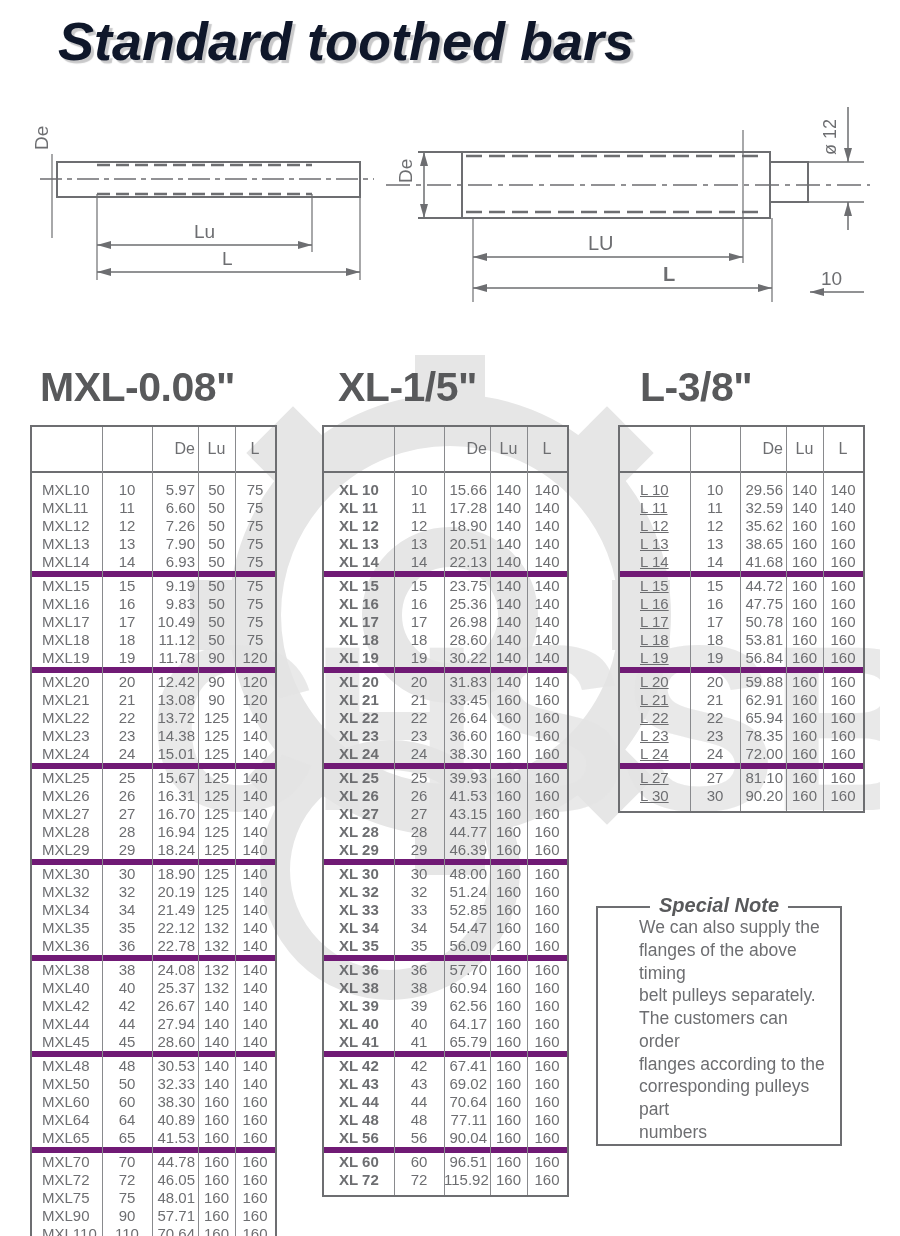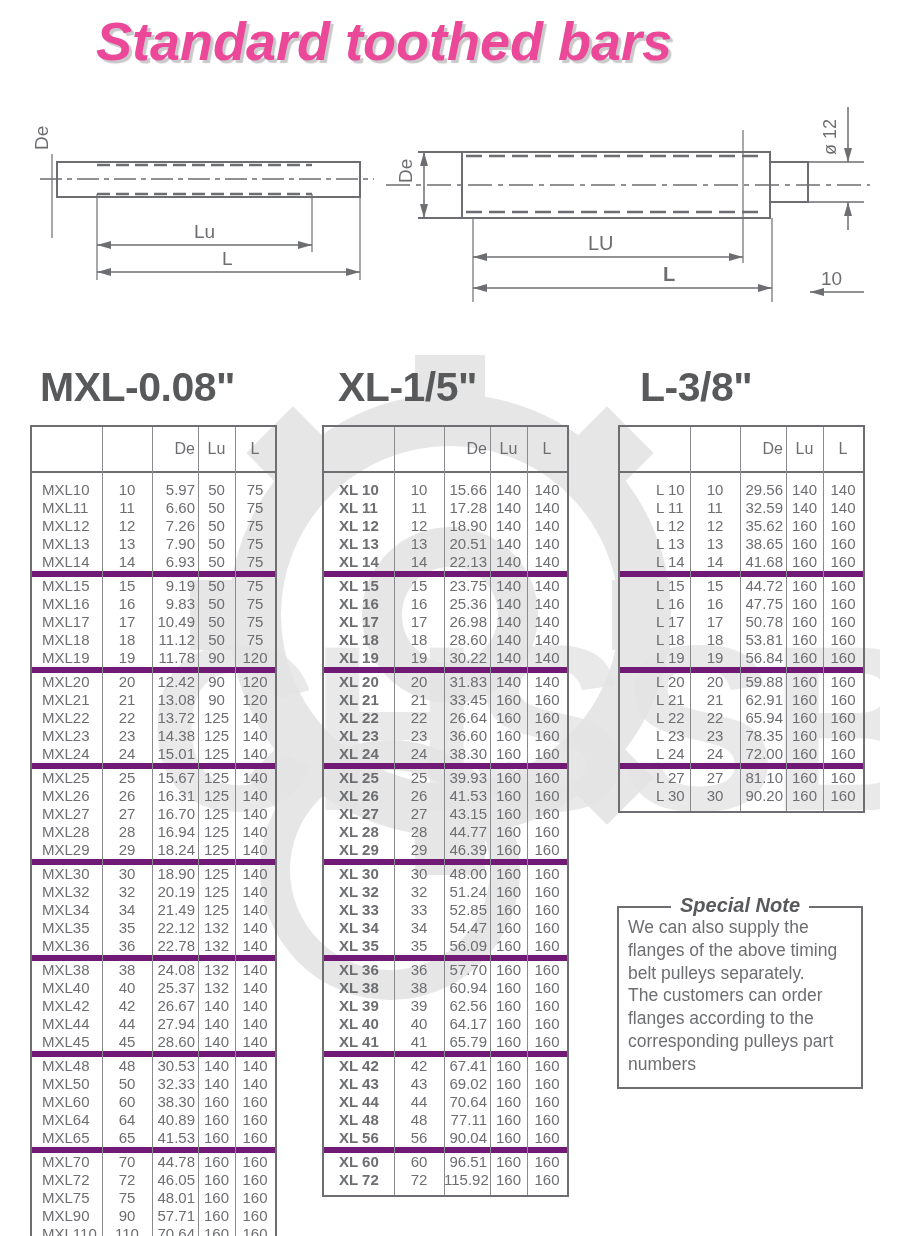--- a/index.html
+++ b/index.html
@@ -1,21 +1,21 @@
 <!DOCTYPE html>
 <html><head>
 <meta charset="utf-8">
 <style>
   html,body{margin:0;padding:0;background:#fff;}
   .page{position:relative;width:900px;height:1236px;background:#fff;overflow:hidden;
         font-family:"Liberation Sans",sans-serif;color:#6d6e71;}
   
   .main-title{position:absolute;left:58px;top:10px;font-size:54px;font-weight:bold;
-    font-style:italic;color:#ec4899;letter-spacing:0px;z-index:2;
-    text-shadow:3px 3px 1px rgba(120,120,122,0.40);white-space:nowrap;margin-left:38px;}
+    font-style:italic;color:#0f172a;letter-spacing:0px;z-index:2;
+    text-shadow:3px 3px 1px rgba(120,120,122,0.40);white-space:nowrap;}
   
   .watermark{position:absolute;left:140px;top:325px;z-index:0;}
   
   .drawing{position:absolute;z-index:2;}
   .drawing text{fill:#6d6e71;font-family:"Liberation Sans",sans-serif;}
   .drawing line,.drawing rect{stroke:#6d6e71;}
   
   .sec-heading{position:absolute;top:364px;font-size:41px;font-weight:bold;color:#58595b;
     z-index:2;letter-spacing:-0.5px;white-space:nowrap;}
   
@@ -26,28 +26,28 @@
   .tbody{padding:8px 0 6px 0;}
   .tgroup + .tgroup{border-top:6px solid #701a75;}
   .trow{display:flex;height:18px;align-items:center;}
   .tcell{font-size:15px;line-height:18px;color:#6d6e71;box-sizing:border-box;}
   .c0{width:70px;text-align:left;padding-left:10px;}
   .c1{width:50px;text-align:center;}
   .c2{width:46px;text-align:right;padding-right:3px;}
   .c3{width:37px;text-align:center;}
   .c4{width:40px;text-align:center;}
   .t-xl .c0{padding-left:15px;font-weight:bold;}
-  .t-l .c0{padding-left:36px;}
+  .t-l .c0{padding-left:20px;text-decoration:underline;}
   
-  .note{position:absolute;left:617px;top:906px;width:224px;border:2px solid #6d6e71;
-    background:#fff;z-index:2;padding:8px 9px 12px 9px;}
+  .note{position:absolute;left:596px;top:906px;width:224px;border:2px solid #6d6e71;
+    background:#fff;z-index:2;padding:8px 9px 0 9px;}
   .note-title{position:absolute;top:-14px;left:50%;transform:translateX(-50%);
     background:#fff;padding:0 9px;font-size:20px;font-weight:bold;font-style:italic;
     color:#58595b;white-space:nowrap;}
-  .note-body{font-size:17.5px;line-height:1.3;color:#6d6e71;white-space:pre-line;}
+  .note-body{font-size:17.5px;line-height:1.3;color:#6d6e71;white-space:pre-line;margin-left:32px;}
 </style>
 </head>
 <body>
 
 <div class="page">
 
   <svg class="watermark" width="740" height="690" viewBox="0 0 740 690">
     <g fill="none" stroke="#e6e6e6">
       <circle cx="310" cy="290" r="195" stroke-width="52"></circle>
       <circle cx="310" cy="290" r="68" stroke-width="40"></circle>

